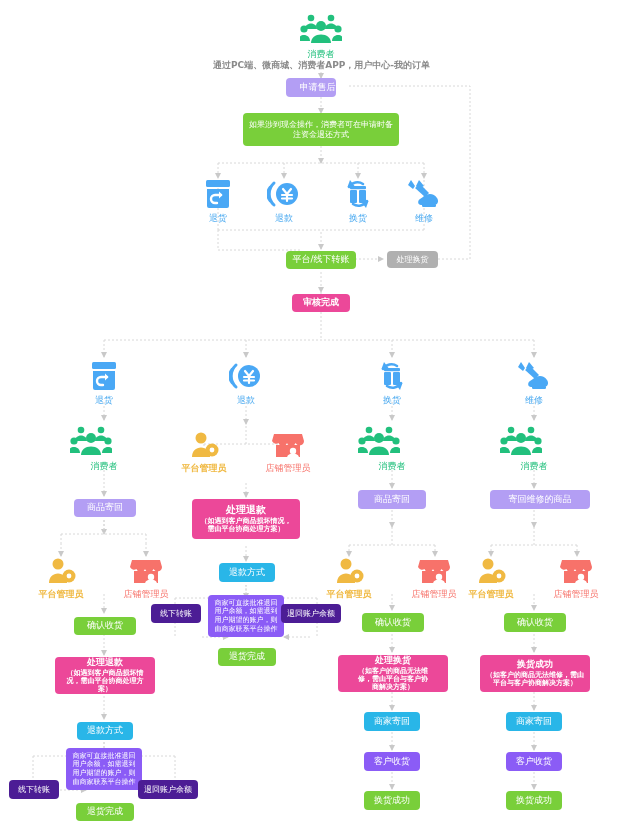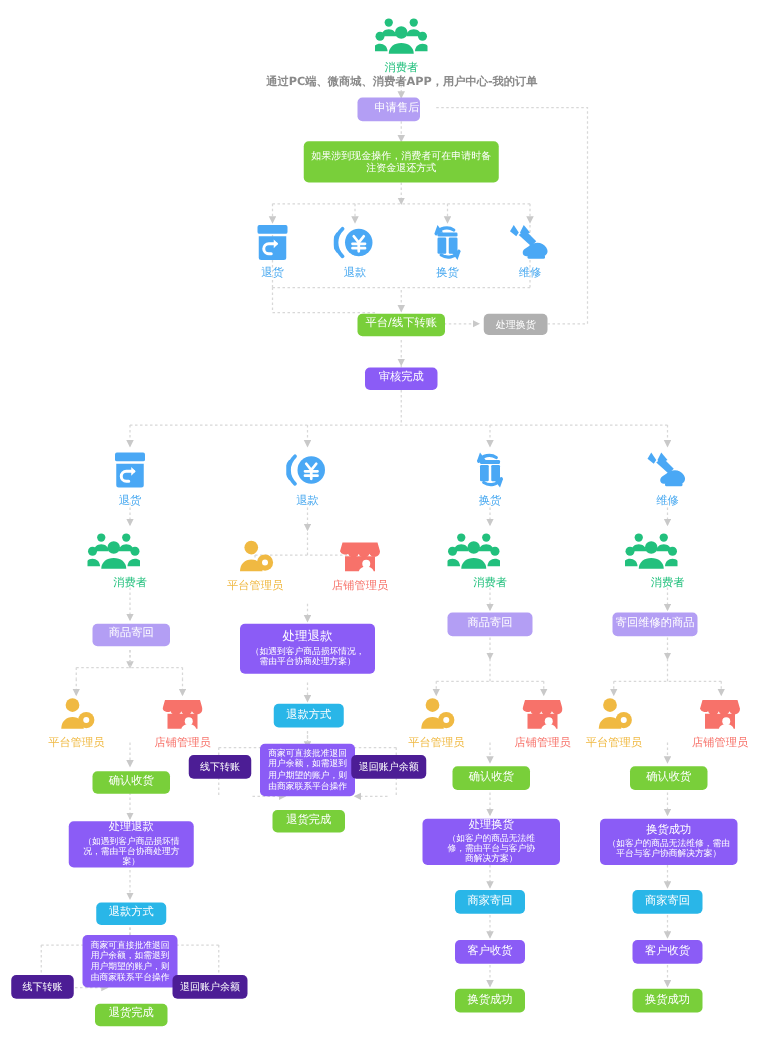--- a/index.html
+++ b/index.html
@@ -16,31 +16,31 @@
         display:flex;align-items:center;justify-content:center;flex-direction:column;}
   .pill{border-radius:4px;color:#fff;line-height:1.25;padding:4px 8px;white-space:nowrap;}
   .pill.multi{white-space:normal;}
   .fs9{font-size:9px;}
   .fs8{font-size:8px;}
   .fs7{font-size:7px;}
   .fs10{font-size:10px;}
   .purple{background:#b39ef4;}
   .purple-lite{background:#8b5cf6;}
   .green{background:#79cf3a;}
-  .pink{background:#8b5cf6;}
+  .pink{background:#ec4899;font-weight:bold;}
   .gray{background:#b0b0b0;}
   .blue{background:#29b6e8;}
   .orange{background:#4c1d95;}
   .iconlabel{font-size:9px;margin-top:2px;}
   .iconnode{position:absolute;width:60px;text-align:center;}
   .iconnode svg{display:block;margin:0 auto;}
   .caption{position:absolute;font-size:9px;color:#8a8a8a;white-space:nowrap;font-weight:bold;}
   .lbl-blue{color:#49a9f0;}
   .lbl-green{color:#22c07d;}
-  .lbl-orange{color:#f0b942;}
+  .lbl-orange{color:#f0b942;font-weight:bold;}
   .lbl-pink{color:#f7726a;}
   svg.lines{position:absolute;left:0;top:0;pointer-events:none;}
 </style>
 </head>
 <body>
 
 <div id="canvas">
 
   <svg class="lines" width="620" height="838">
     <defs>
@@ -431,21 +431,21 @@
           <path d="M-2 29c0-3.7 2.8-6 6-6s6 2.3 6 6z"></path>
         <circle cx="38" cy="17" r="3.6"></circle>
           <path d="M32 29c0-3.7 2.8-6 6-6s6 2.3 6 6z"></path>
         <circle cx="21" cy="14" r="5"></circle>
           <path d="M11 31c0-5.4 4.4-8.6 10-8.6s10 3.2 10 8.6z"></path>
       </g>
     </svg>
     <div class="iconlabel lbl-green">消费者</div>
   </div>
 
-  <div class="node pill purple fs9" style="left:490px;top:490px;width:68px;height:19px;">寄回维修的商品</div>
+  <div class="node pill purple fs9" style="left:490px;top:490px;width:100px;height:19px;">寄回维修的商品</div>
 
   <div class="iconnode" style="left:463px;top:556px;width:56px;">
     <svg width="30" height="30" viewBox="0 0 30 30">
       <g fill="#f0b942">
         <circle cx="12" cy="8" r="5.5"></circle>
         <path d="M3 27c0-6 4-9.5 9-9.5s9 3.5 9 9.5z"></path>
         <circle cx="23" cy="20" r="6.5"></circle>
       </g>
       <circle cx="23" cy="20" r="2.4" fill="#fff"></circle>
     </svg>

